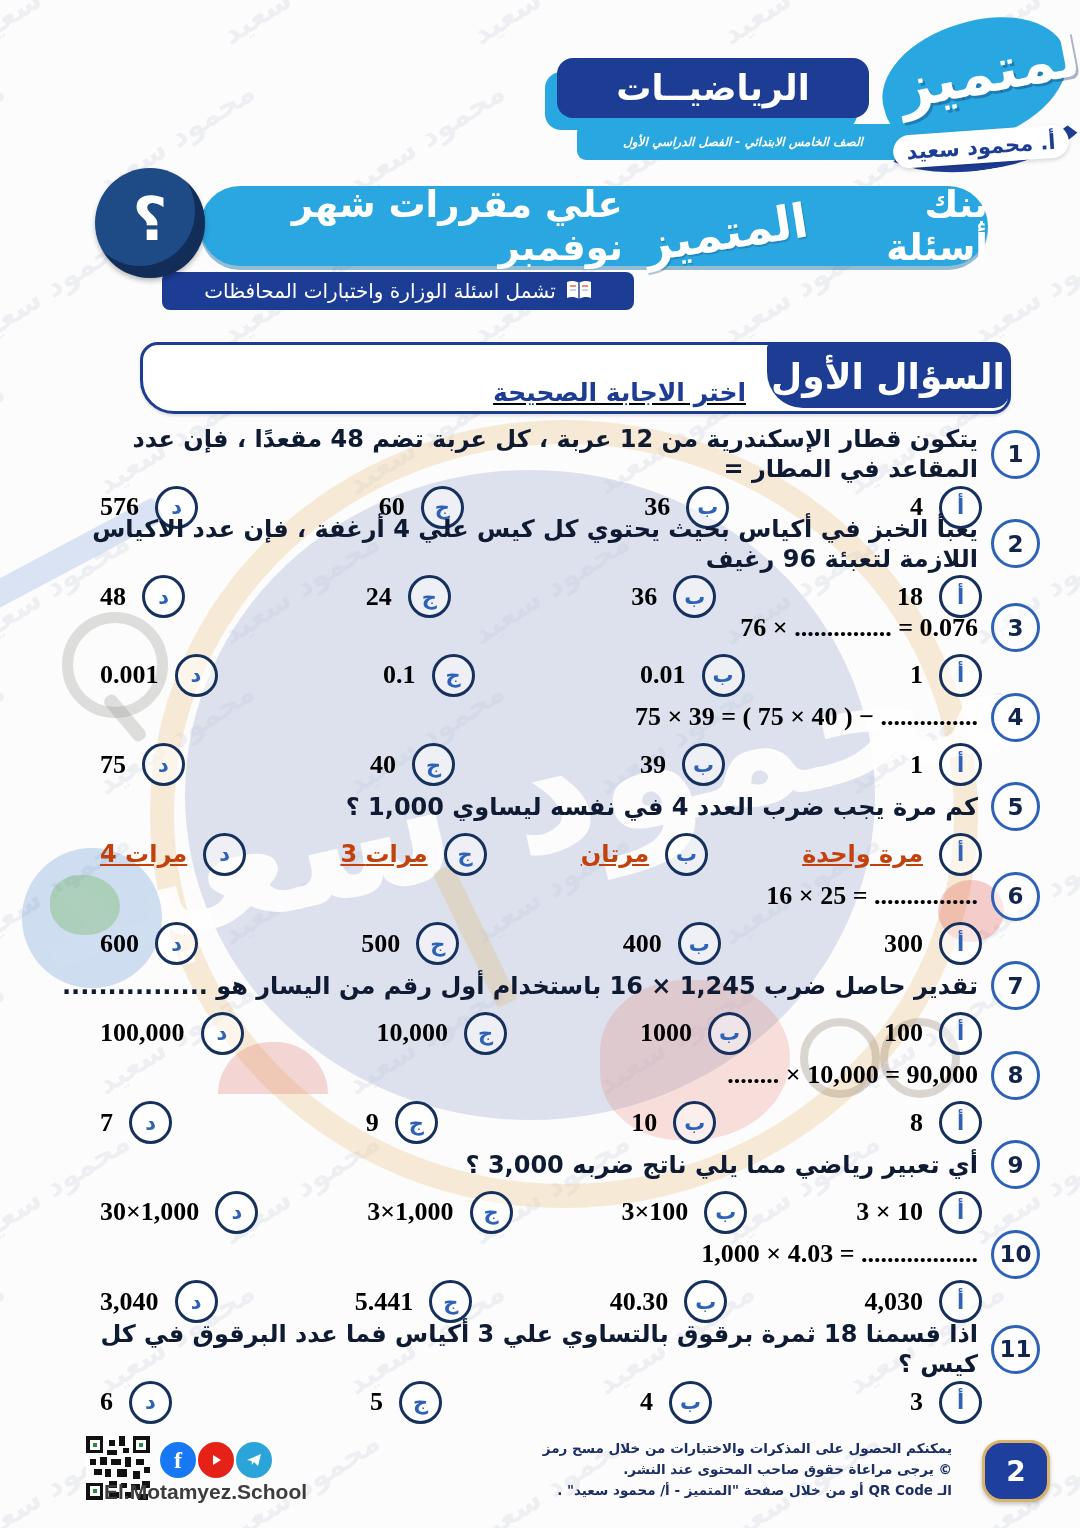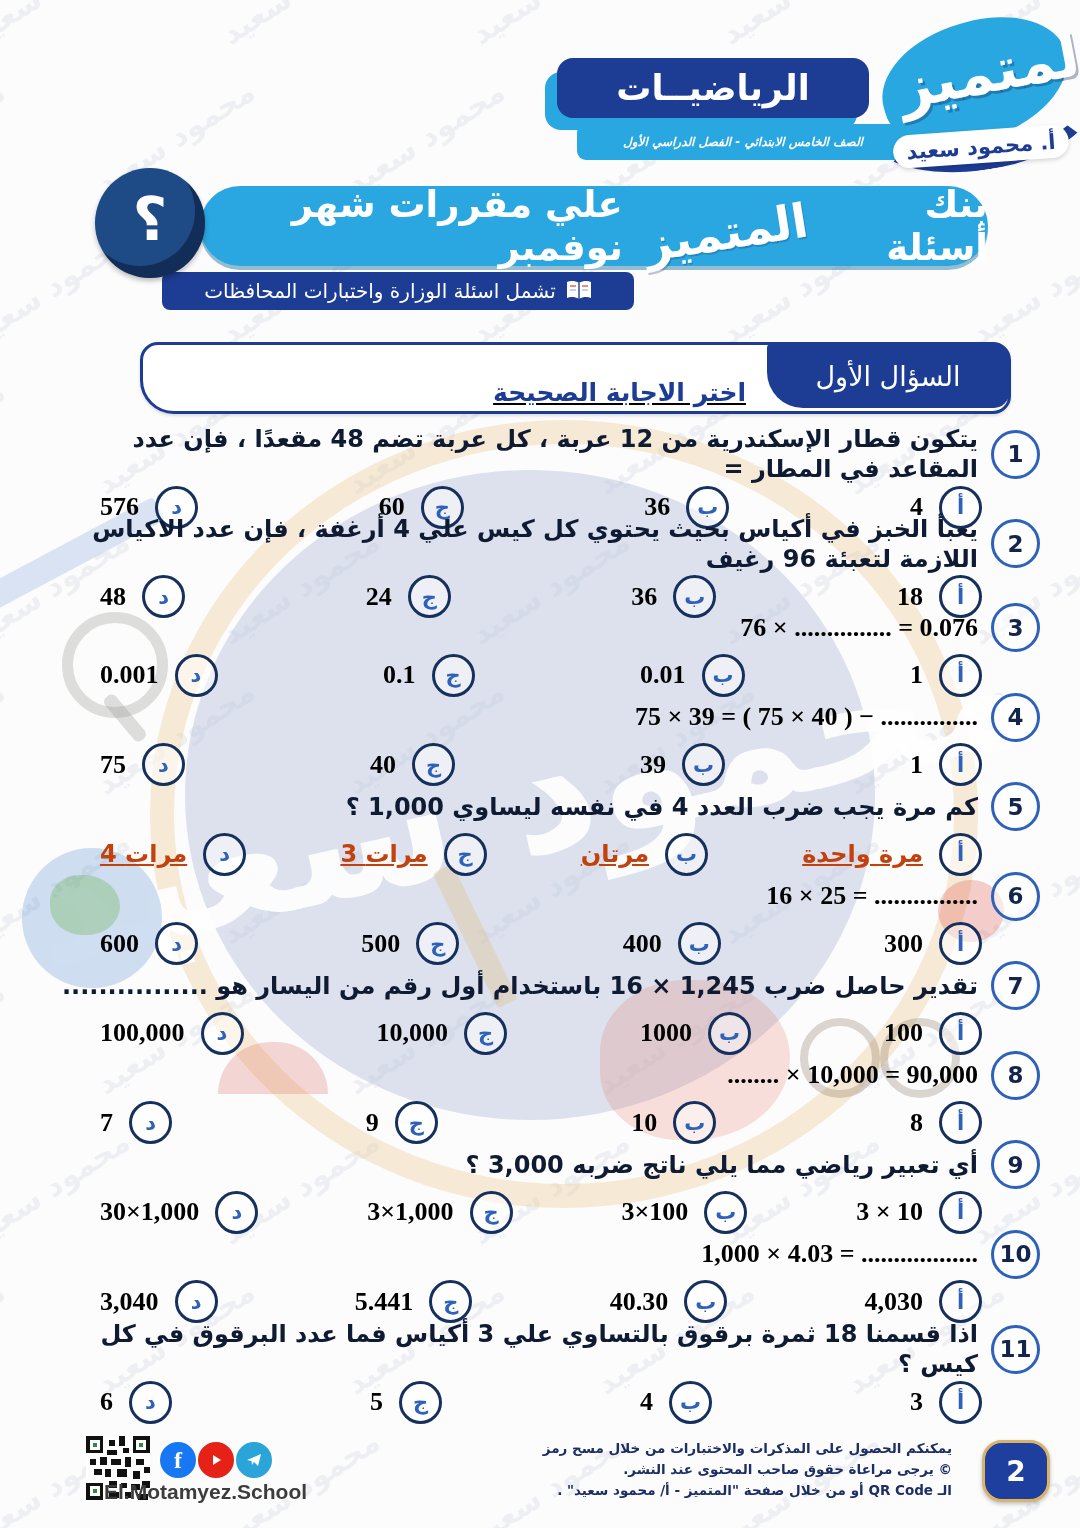--- a/index.html
+++ b/index.html
@@ -53,21 +53,21 @@
   .banner-qmark span{color:#fff;font-size:60px;font-weight:700;transform:translateY(-4px);}
   .banner-sub{position:absolute;left:162px;top:272px;width:472px;height:38px;background:#1d3c94;
       border-radius:8px;z-index:2;display:flex;direction:rtl;align-items:center;justify-content:center;gap:10px;}
   .banner-sub span{color:#fff;font-size:20px;font-weight:400;}
 
   
   .section-bar{position:absolute;left:140px;top:342px;width:865px;height:66px;background:#fff;
       border:3px solid #1d3c94;border-radius:18px 18px 18px 34px;z-index:2;box-shadow:0 2px 3px rgba(0,0,0,.12);}
   .section-label{position:absolute;right:-1px;top:-1px;width:242px;height:64px;background:#1d3c94;
       border-radius:4px 15px 15px 36px;display:flex;align-items:center;justify-content:center;}
-  .section-label span{color:#fff;font-size:27px;font-weight:400;}
+  .section-label span{color:#fff;font-size:36px;font-weight:700;}
   .section-instruction{position:absolute;right:262px;top:0;height:62px;display:flex;align-items:flex-end;text-decoration:underline;}
   .section-instruction span{color:#1d3c94;font-size:25px;font-weight:700;}
 
   
   #questions{position:absolute;left:40px;top:424px;width:1000px;z-index:2;}
   .q{height:89.5px;}
   .q-head{display:flex;direction:rtl;align-items:center;gap:13px;min-height:44px;}
   .q-num{flex:0 0 auto;width:43px;height:43px;border-radius:50%;border:3.5px solid #2e62b8;
       color:#13254d;font-size:23px;font-weight:700;display:flex;align-items:center;justify-content:center;
       background:rgba(255,255,255,.55);}

